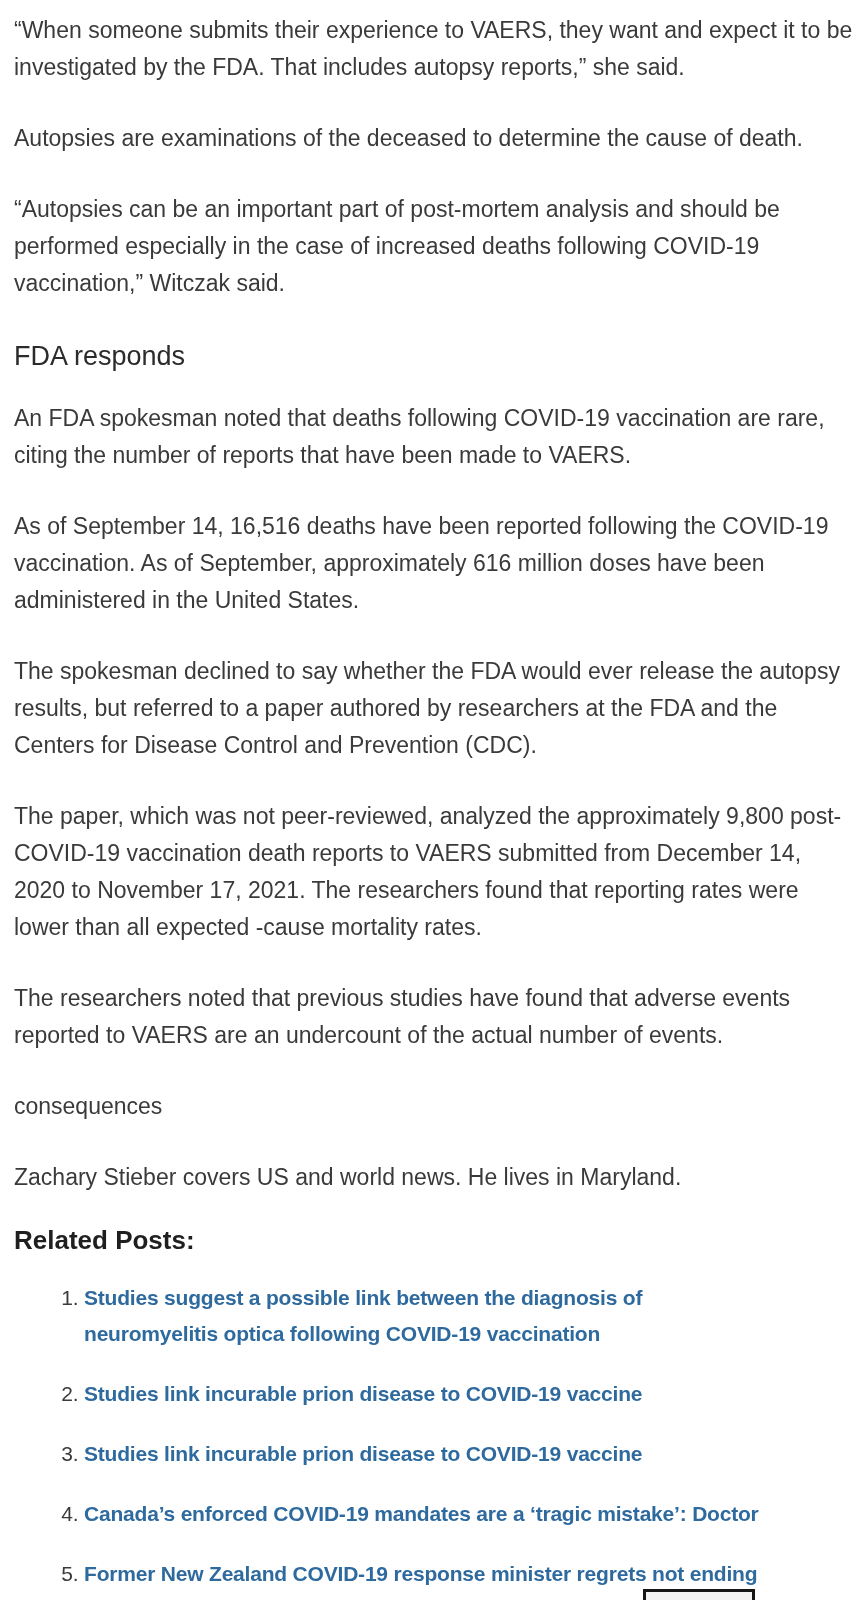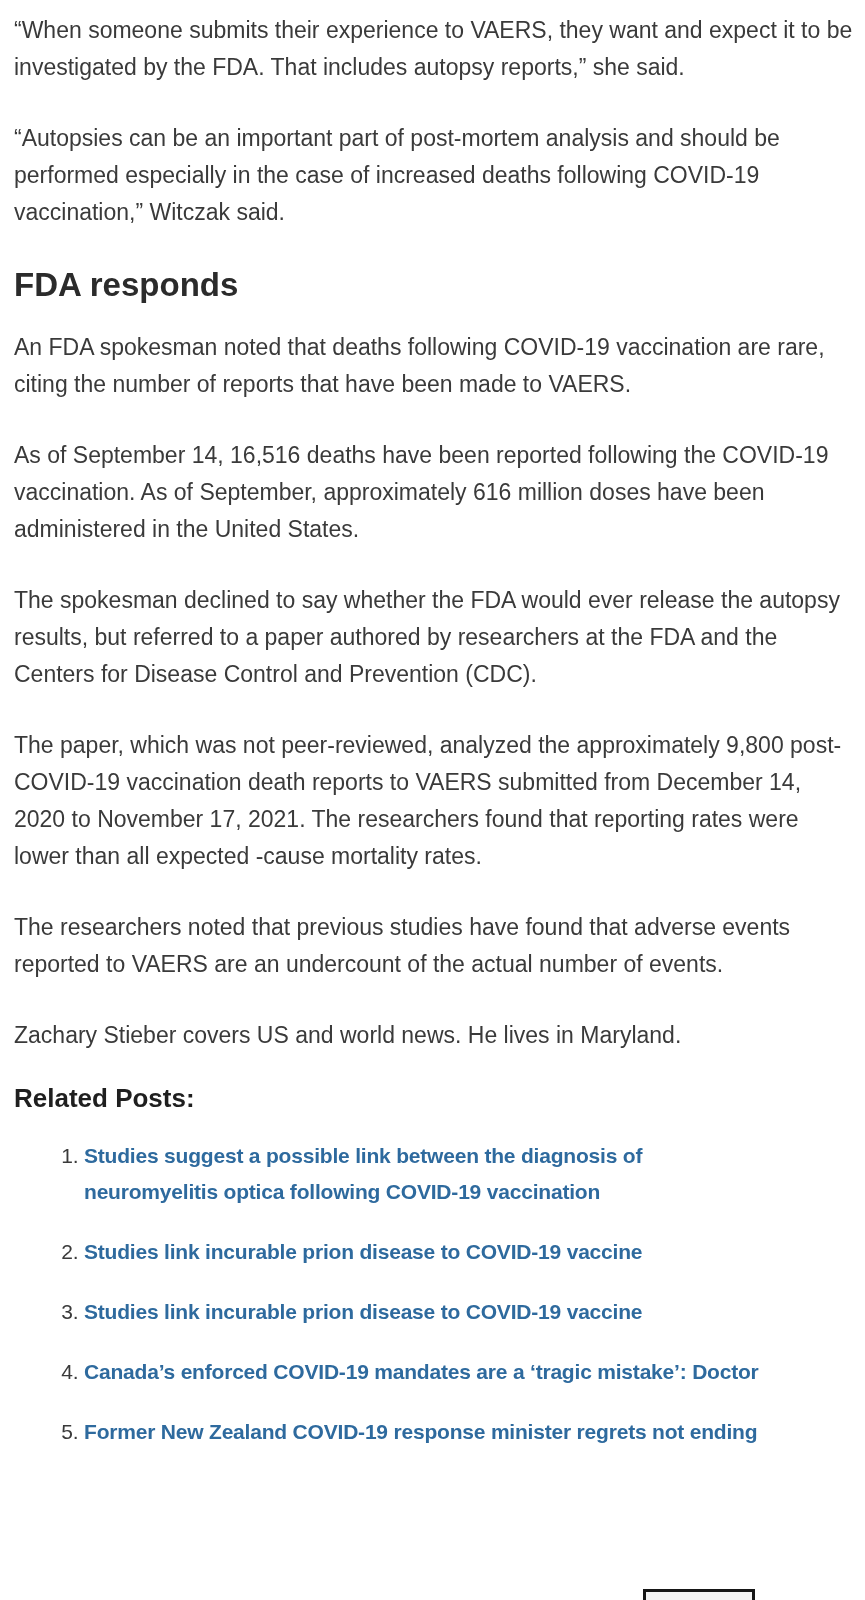--- a/index.html
+++ b/index.html
@@ -16,23 +16,23 @@
     padding: 12px 12px 0 14px;
     color: #3a3a3a;
   }
   p.body-para {
     font-size: 23px;
     line-height: 37px;
     margin: 0 0 34px 0;
     color: #3a3a3a;
   }
   h2.section-heading {
-    font-size: 33px;
+    font-size: 27px;
     line-height: 40px;
-    font-weight: 700;
+    font-weight: 400;
     color: #2b2b2b;
     margin: 0 0 24px 0;
   }
   p.author-bio { margin-bottom: 28px; }
   h3.related-title {
     font-size: 26px;
     line-height: 32px;
     font-weight: 700;
     color: #1f1f1f;
     margin: 12px 0 14px 0;
@@ -74,30 +74,32 @@
     background: rgba(220, 220, 220, 0.35);
     box-sizing: border-box;
   }
 </style>
 </head>
 <body>
 
 <div class="content">
 
   <p class="body-para">“When someone submits their experience to VAERS, they want and expect it to be investigated by the FDA. That includes autopsy reports,” she said.</p>
+  <p class="body-para">Autopsies are examinations of the deceased to determine the cause of death.</p>
   <p class="body-para">“Autopsies can be an important part of post-mortem analysis and should be performed especially in the case of increased deaths following COVID-19 vaccination,” Witczak said.</p>
 
   <h2 class="section-heading">FDA responds</h2>
 
   <p class="body-para">An FDA spokesman noted that deaths following COVID-19 vaccination are rare, citing the number of reports that have been made to VAERS.</p>
   <p class="body-para">As of September 14, 16,516 deaths have been reported following the COVID-19 vaccination. As of September, approximately 616 million doses have been administered in the United States.</p>
   <p class="body-para">The spokesman declined to say whether the FDA would ever release the autopsy results, but referred to a paper authored by researchers at the FDA and the Centers for Disease Control and Prevention (CDC).</p>
   <p class="body-para">The paper, which was not peer-reviewed, analyzed the approximately 9,800 post-COVID-19 vaccination death reports to VAERS submitted from December 14, 2020 to November 17, 2021. The researchers found that reporting rates were lower than all expected -cause mortality rates.</p>
   <p class="body-para">The researchers noted that previous studies have found that adverse events reported to VAERS are an undercount of the actual number of events.</p>
 
+  <p class="body-para">consequences</p>
   <p class="body-para author-bio">Zachary Stieber covers US and world news. He lives in Maryland.</p>
 
   <h3 class="related-title">Related Posts:</h3>
 
   <ol class="related-list">
     <li class="two-line"><a>Studies suggest a possible link between the diagnosis of neuromyelitis optica following COVID-19 vaccination</a></li>
     <li><a>Studies link incurable prion disease to COVID-19 vaccine</a></li>
     <li><a>Studies link incurable prion disease to COVID-19 vaccine</a></li>
     <li><a>Canada’s enforced COVID-19 mandates are a ‘tragic mistake’: Doctor</a></li>
     <li><a>Former New Zealand COVID-19 response minister regrets not ending</a></li>

